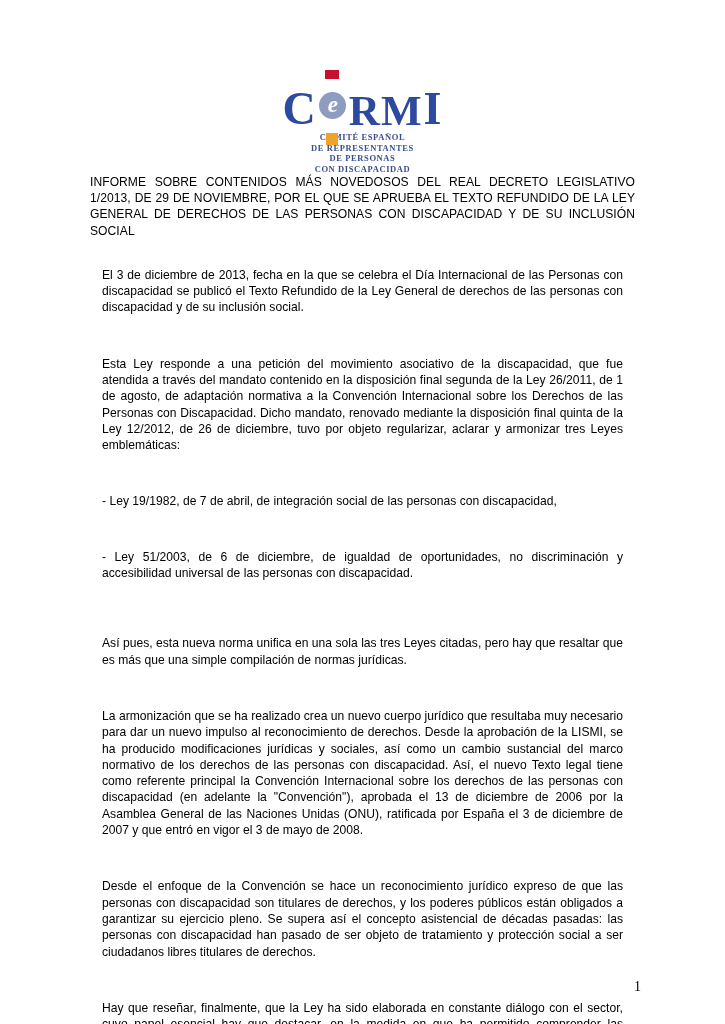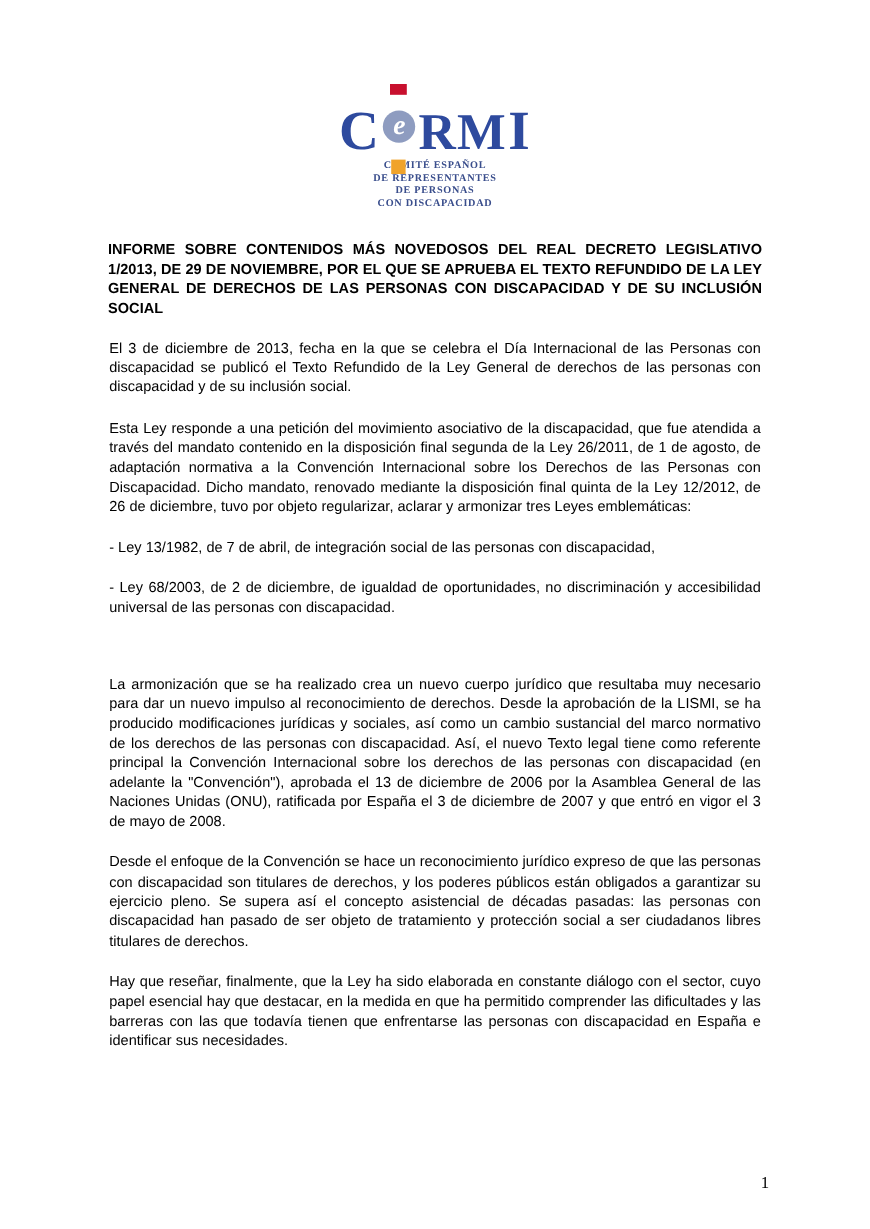--- a/index.html
+++ b/index.html
@@ -104,31 +104,30 @@
     line-height: 10.5px;
     letter-spacing: 0.6px;
     color: #3a4e8c;
     text-align: center;
     text-transform: uppercase;
   }
   .logo-tagline div { white-space: nowrap; }
 
   
   .doc-title {
-    margin-top: 26px;
     font-size: 12.1px;
     line-height: 16.2px;
-    font-weight: bold;
+    font-weight: normal;
     text-align: justify;
     text-align-last: left;
     letter-spacing: 0.05px;
   }
 
   p.body-par {
-    margin: 1px;
+    margin: 12px;
     padding: 0;
     font-size: 12.1px;
     line-height: 16.3px;
     text-align: justify;
     text-align-last: left;
     letter-spacing: 0.02px;
   }
   .par-gap { height: 16px; }
   .par-gap-sm { height: 15px; }
 
@@ -181,31 +180,32 @@
   <div class="par-gap"></div>
 
   <p class="body-par">El 3 de diciembre de 2013, fecha en la que se celebra el Día Internacional de las Personas con discapacidad se publicó el Texto Refundido de la Ley General de derechos de las personas con discapacidad y de su inclusión social.</p>
 
   <div class="par-gap"></div>
 
   <p class="body-par"><span>Esta Ley responde a una petición del movimiento asociativo de la discapacidad, que fue atendida a través del mandato contenido en la disposición final segunda de la Ley 26/2011, de 1 de agosto, de adaptación normativa a la Convención Internacional sobre los Derechos de las Personas con Discapacidad. Dicho mandato, renovado mediante la disposición final quinta de la Ley 12/2012, de 26 de diciembre, tuvo por objeto </span><span class="underlined">regularizar, aclarar y armonizar tres Leyes emblemáticas:</span></p>
 
   <div class="par-gap"></div>
 
-  <p class="body-par">- Ley 13/1982, de 7 de abril, de integración social de las personas con discapacidad,</p>
+  <p class="body-par">- Ley 19/1982, de 7 de abril, de integración social de las personas con discapacidad,</p>
 
   <div class="par-gap-sm"></div>
 
-  <p class="body-par">- Ley 68/2003, de 2 de diciembre, de igualdad de oportunidades, no discriminación y accesibilidad universal de las personas con discapacidad.</p>
+  <p class="body-par">- Ley 51/2003, de 6 de diciembre, de igualdad de oportunidades, no discriminación y accesibilidad universal de las personas con discapacidad.</p>
 
   <div class="par-gap-sm"></div>
 
 
   <div class="par-gap-sm"></div>
 
+  <p class="body-par">Así pues, esta nueva norma unifica en una sola las tres Leyes citadas, pero hay que resaltar que es más que una simple compilación de normas jurídicas.</p>
 
   <div class="par-gap"></div>
 
   <p class="body-par">La armonización que se ha realizado crea un nuevo cuerpo jurídico que resultaba muy necesario para dar un nuevo impulso al reconocimiento de derechos. Desde la aprobación de la LISMI, se ha producido modificaciones jurídicas y sociales, así como un cambio sustancial del marco normativo de los derechos de las personas con discapacidad. Así, el nuevo Texto legal tiene como referente principal la Convención Internacional sobre los derechos de las personas con discapacidad (en adelante la "Convención"), aprobada el 13 de diciembre de 2006 por la Asamblea General de las Naciones Unidas (ONU), ratificada por España el 3 de diciembre de 2007 y que entró en vigor el 3 de mayo de 2008.</p>
 
   <div class="par-gap"></div>
 
   <p class="body-par">Desde el enfoque de la Convención se hace un reconocimiento jurídico expreso de que las personas con discapacidad son titulares de derechos, y los poderes públicos están obligados a garantizar su ejercicio pleno. Se supera así el concepto asistencial de décadas pasadas: las personas con discapacidad han pasado de ser objeto de tratamiento y protección social a ser ciudadanos libres titulares de derechos.</p>
 
   <div class="par-gap"></div>

